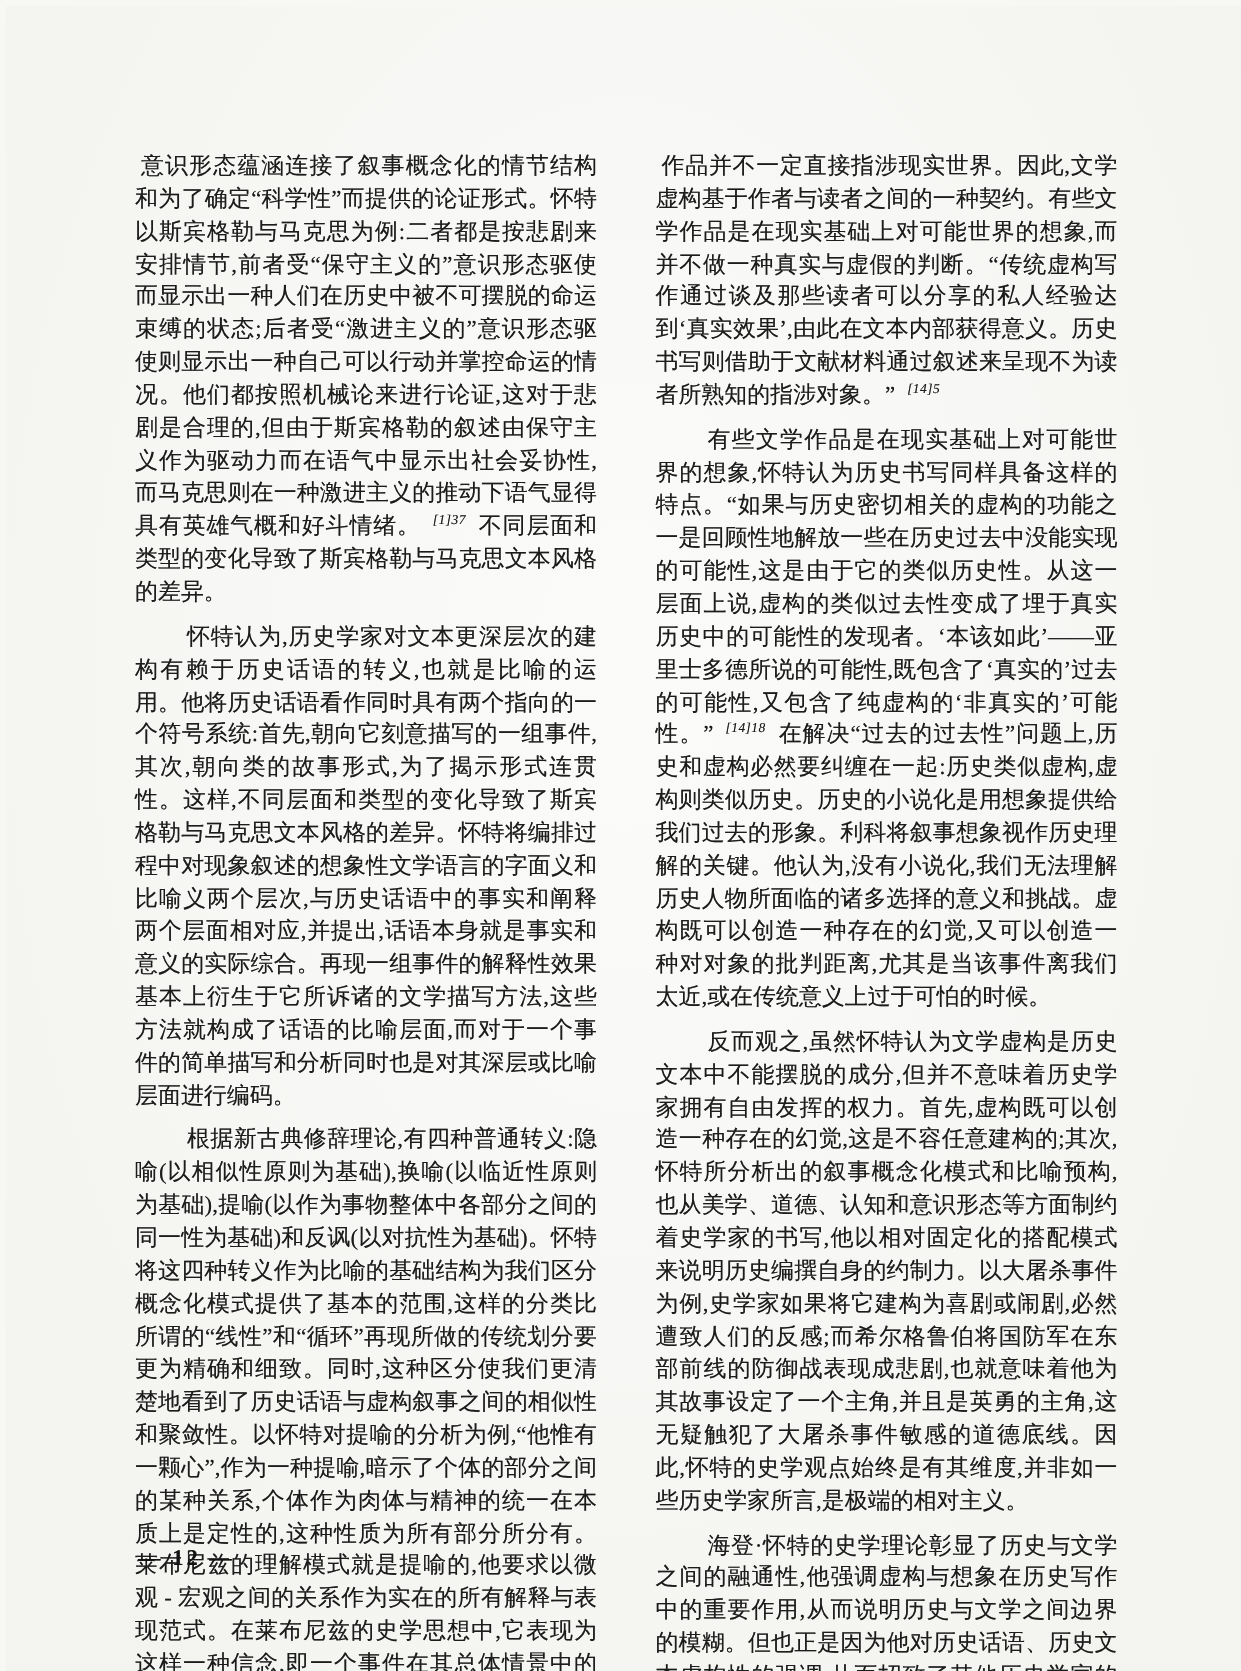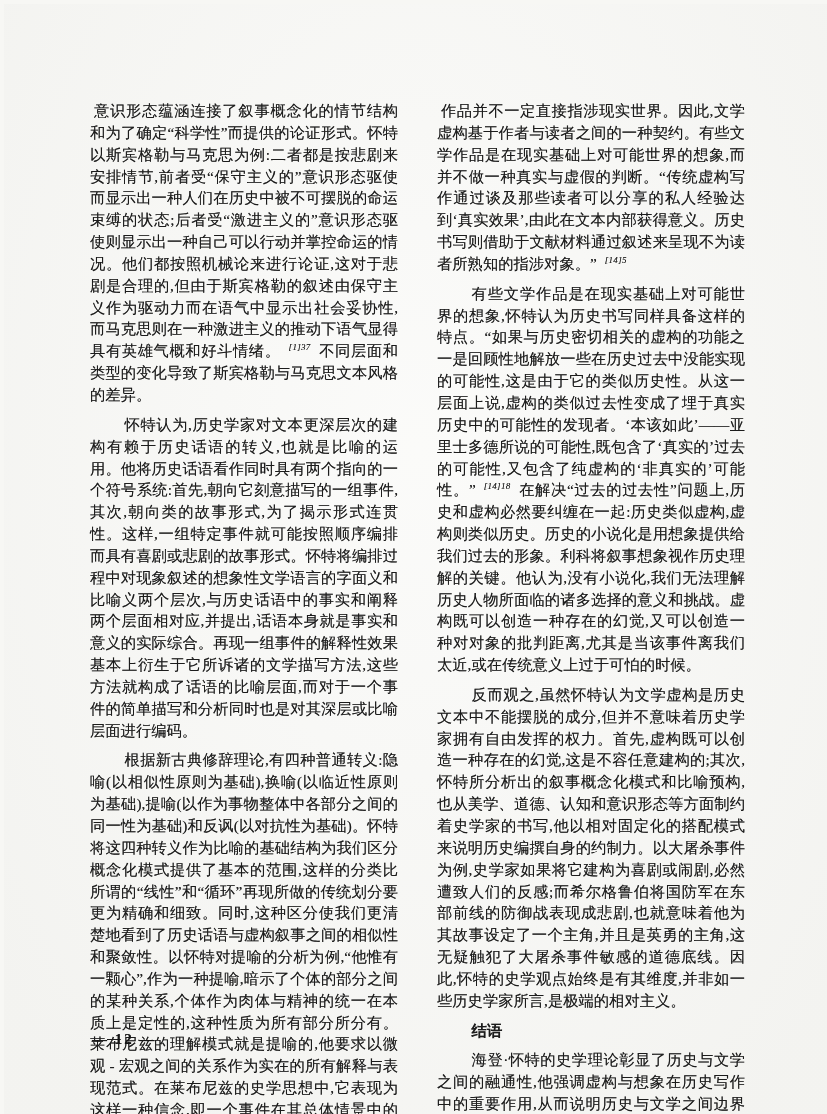--- a/index.html
+++ b/index.html
@@ -48,25 +48,24 @@
     color:#141414;
     text-shadow:0 0 0.35px rgba(20,20,20,0.55);
   }
 </style>
 </head>
 <body>
 
 <div class="page">
   <div class="text-column col-left">
       <p class="para"><span>意识形态蕴涵连接了叙事概念化的情节结构和为了确定“科学性”而提供的论证形式。怀特以斯宾格勒与马克思为例:二者都是按悲剧来安排情节,前者受“保守主义的”意识形态驱使而显示出一种人们在历史中被不可摆脱的命运束缚的状态;后者受“激进主义的”意识形态驱使则显示出一种自己可以行动并掌控命运的情况。他们都按照机械论来进行论证,这对于悲剧是合理的,但由于斯宾格勒的叙述由保守主义作为驱动力而在语气中显示出社会妥协性,而马克思则在一种激进主义的推动下语气显得具有英雄气概和好斗情绪。</span><sup class="cite">[1]37</sup><span>不同层面和类型的变化导致了斯宾格勒与马克思文本风格的差异。</span></p>
-      <p class="para indent"><span>怀特认为,历史学家对文本更深层次的建构有赖于历史话语的转义,也就是比喻的运用。他将历史话语看作同时具有两个指向的一个符号系统:首先,朝向它刻意描写的一组事件,其次,朝向类的故事形式,为了揭示形式连贯性。这样,一组特定事件就可能按照顺序编排而具有喜剧或悲剧的故事形式。怀特将编排过程中对现象叙述的想象性文学语言的字面义和比喻义两个层次,与历史话语中的事实和阐释两个层面相对应,并提出,话语本身就是事实和意义的实际综合。再现一组事件的解释性效果基本上衍生于它所诉诸的文学描写方法,这些方法就构成了话语的比喻层面,而对于一个事件的简单描写和分析同时也是对其深层或比喻层面进行编码。</span></p>
+      <p class="para indent"><span>怀特认为,历史学家对文本更深层次的建构有赖于历史话语的转义,也就是比喻的运用。他将历史话语看作同时具有两个指向的一个符号系统:首先,朝向它刻意描写的一组事件,其次,朝向类的故事形式,为了揭示形式连贯性。这样,不同层面和类型的变化导致了斯宾格勒与马克思文本风格的差异。怀特将编排过程中对现象叙述的想象性文学语言的字面义和比喻义两个层次,与历史话语中的事实和阐释两个层面相对应,并提出,话语本身就是事实和意义的实际综合。再现一组事件的解释性效果基本上衍生于它所诉诸的文学描写方法,这些方法就构成了话语的比喻层面,而对于一个事件的简单描写和分析同时也是对其深层或比喻层面进行编码。</span></p>
       <p class="para indent"><span>根据新古典修辞理论,有四种普通转义:隐喻(以相似性原则为基础),换喻(以临近性原则为基础),提喻(以作为事物整体中各部分之间的同一性为基础)和反讽(以对抗性为基础)。怀特将这四种转义作为比喻的基础结构为我们区分概念化模式提供了基本的范围,这样的分类比所谓的“线性”和“循环”再现所做的传统划分要更为精确和细致。同时,这种区分使我们更清楚地看到了历史话语与虚构叙事之间的相似性和聚敛性。以怀特对提喻的分析为例,“他惟有一颗心”,作为一种提喻,暗示了个体的部分之间的某种关系,个体作为肉体与精神的统一在本质上是定性的,这种性质为所有部分所分有。莱布尼兹的理解模式就是提喻的,他要求以微观 - 宏观之间的关系作为实在的所有解释与表现范式。在莱布尼兹的史学思想中,它表现为这样一种信念,即一个事件在其总体情景中的表现,是描述该事件的意义及它与整体关系的一种恰当方式。</span></p>
       <p class="para indent"><span>由此可见,历史书写与文学虚构很难彻底区分彼此。在文学中,“虚构”通常作为一种通用术语,它不能等同于虚假,而是作为一种手法来应用。比如,在小说中,作者不会说谎,因为通过将文本定义为虚构,他或她表明其</span></p>
     </div>
   <div class="text-column col-right">
       <p class="para"><span>作品并不一定直接指涉现实世界。因此,文学虚构基于作者与读者之间的一种契约。有些文学作品是在现实基础上对可能世界的想象,而并不做一种真实与虚假的判断。“传统虚构写作通过谈及那些读者可以分享的私人经验达到‘真实效果’,由此在文本内部获得意义。历史书写则借助于文献材料通过叙述来呈现不为读者所熟知的指涉对象。”</span><sup class="cite">[14]5</sup></p>
       <p class="para indent"><span>有些文学作品是在现实基础上对可能世界的想象,怀特认为历史书写同样具备这样的特点。“如果与历史密切相关的虚构的功能之一是回顾性地解放一些在历史过去中没能实现的可能性,这是由于它的类似历史性。从这一层面上说,虚构的类似过去性变成了埋于真实历史中的可能性的发现者。‘本该如此’——亚里士多德所说的可能性,既包含了‘真实的’过去的可能性,又包含了纯虚构的‘非真实的’可能性。”</span><sup class="cite">[14]18</sup><span>在解决“过去的过去性”问题上,历史和虚构必然要纠缠在一起:历史类似虚构,虚构则类似历史。历史的小说化是用想象提供给我们过去的形象。利科将叙事想象视作历史理解的关键。他认为,没有小说化,我们无法理解历史人物所面临的诸多选择的意义和挑战。虚构既可以创造一种存在的幻觉,又可以创造一种对对象的批判距离,尤其是当该事件离我们太近,或在传统意义上过于可怕的时候。</span></p>
       <p class="para indent"><span>反而观之,虽然怀特认为文学虚构是历史文本中不能摆脱的成分,但并不意味着历史学家拥有自由发挥的权力。首先,虚构既可以创造一种存在的幻觉,这是不容任意建构的;其次,怀特所分析出的叙事概念化模式和比喻预构,也从美学、道德、认知和意识形态等方面制约着史学家的书写,他以相对固定化的搭配模式来说明历史编撰自身的约制力。以大屠杀事件为例,史学家如果将它建构为喜剧或闹剧,必然遭致人们的反感;而希尔格鲁伯将国防军在东部前线的防御战表现成悲剧,也就意味着他为其故事设定了一个主角,并且是英勇的主角,这无疑触犯了大屠杀事件敏感的道德底线。因此,怀特的史学观点始终是有其维度,并非如一些历史学家所言,是极端的相对主义。</span></p>
-      <p class="para indent heading"><span>结语</span></p>
       <p class="para indent"><span>海登·怀特的史学理论彰显了历史与文学之间的融通性,他强调虚构与想象在历史写作中的重要作用,从而说明历史与文学之间边界的模糊。但也正是因为他对历史话语、历史文本虚构性的强调,从而招致了其他历史学家的质疑。本文力图阐明怀特是在肯定历史事件和历史文本中史实部分的存在的基础上,研究历史的虚构特征。他的努力是为了表明,历史与文学的关系( 下转第 21 页 )</span></p>
     </div>
   <div class="page-number">— 12 —</div>
 </div>
 
 </body></html>

